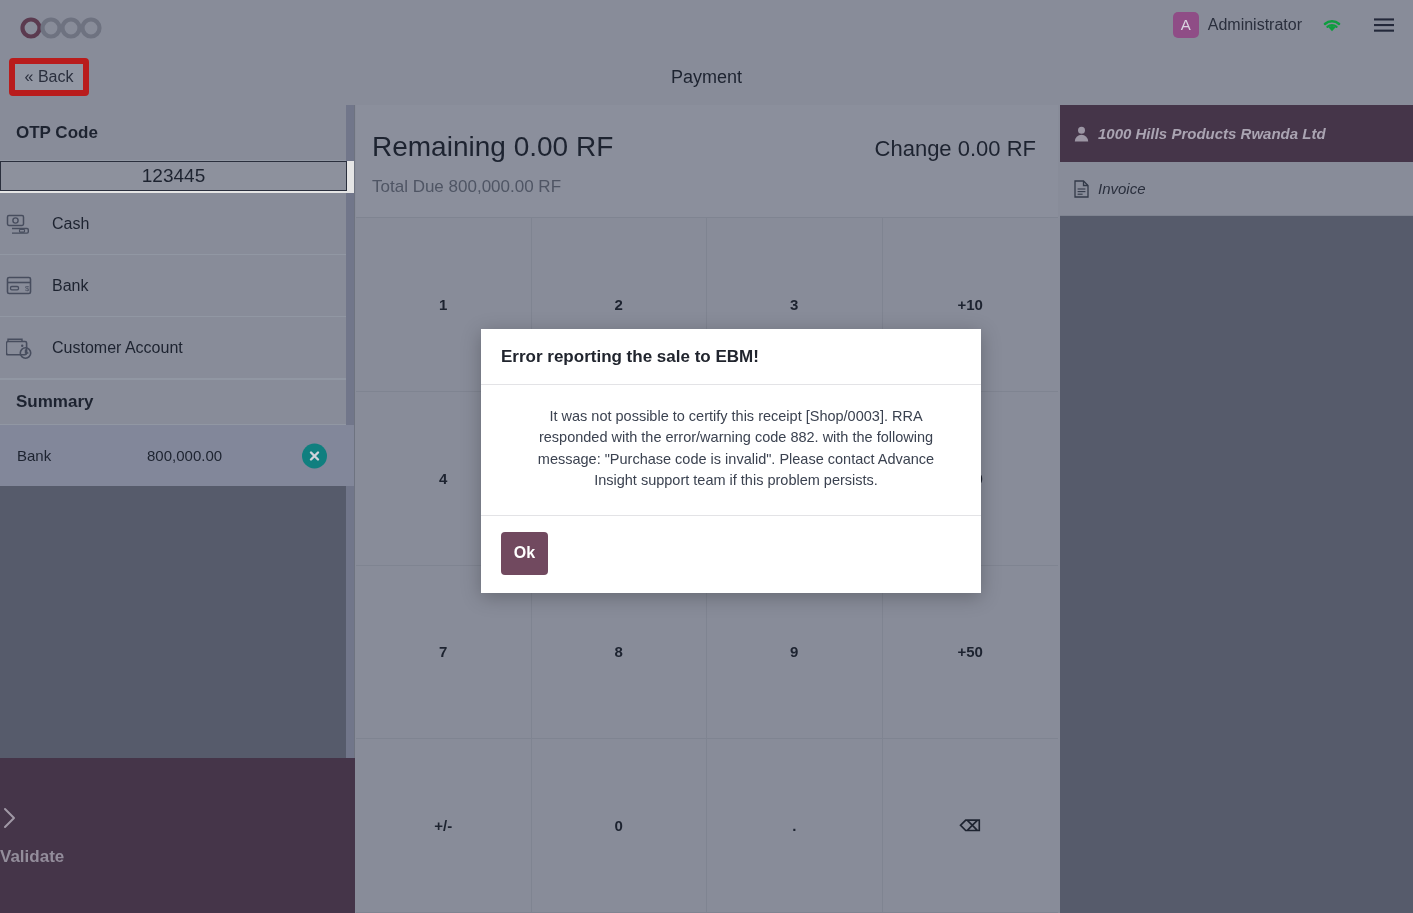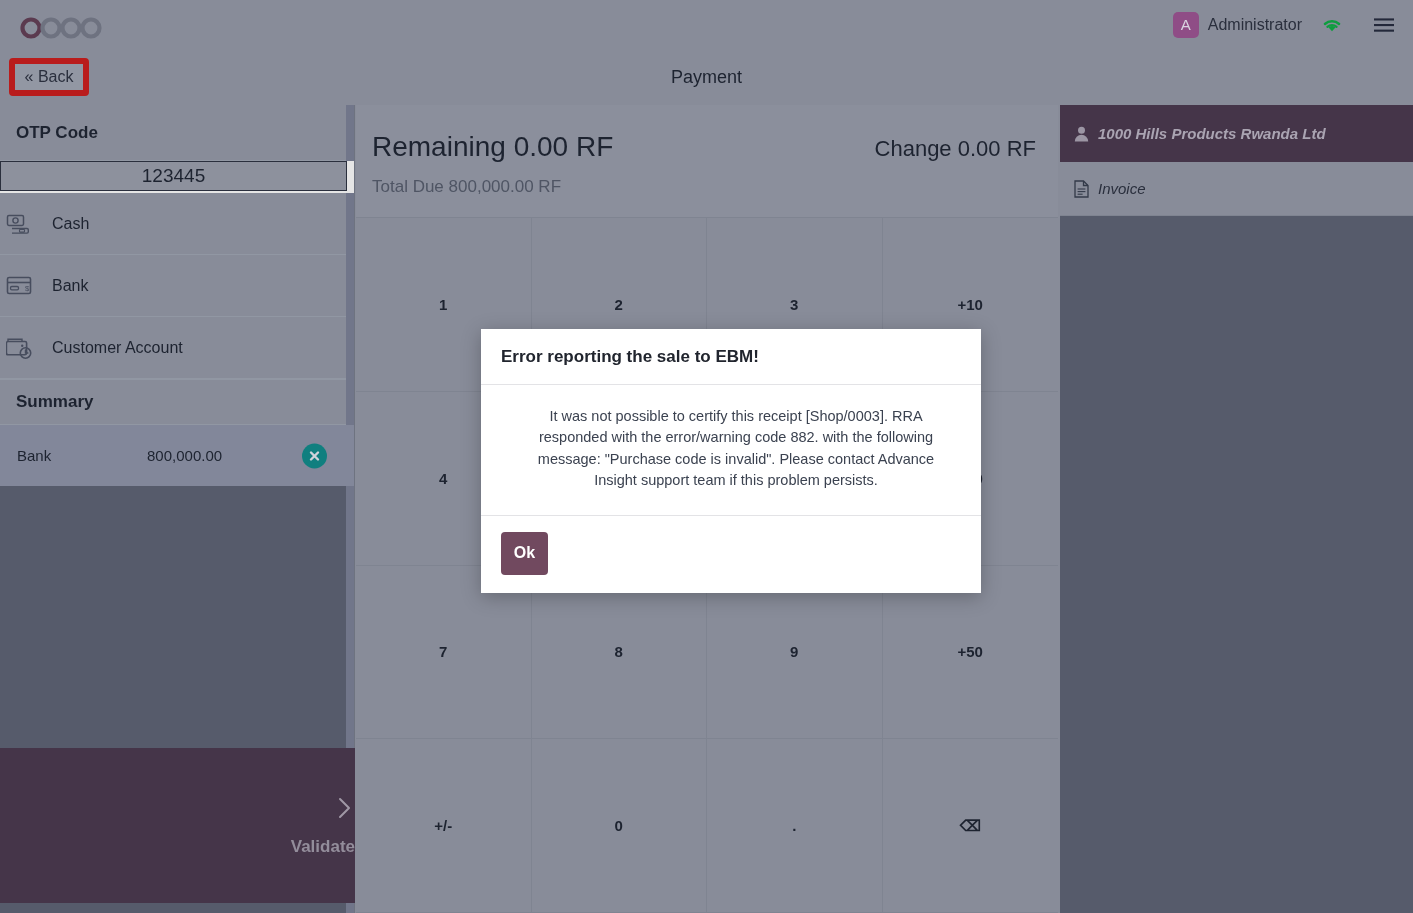--- a/index.html
+++ b/index.html
@@ -160,25 +160,25 @@
     transform: translateY(-50%);
     width: 25px; height: 25px; border-radius: 50%;
     background: #107f7f;
     color: #cfd3da;
     display: flex; align-items: center; justify-content: center;
     font-size: 15px; font-weight: bold;
     cursor: pointer;
   }
 
   .validate-btn {
-    position: absolute; left: 0; bottom: 10px;
+    position: absolute; left: 0; bottom: 0;
     width: 355px; height: 155px;
     background: #453549;
     display: flex; flex-direction: column;
-    align-items: flex-end; justify-content: center;
+    align-items: flex-start; justify-content: center;
     cursor: pointer;
   }
   .validate-chev { color: #a098a6; font-size: 26px; line-height: 1; margin-bottom: 11px; }
   .validate-label { color: #938d9b; font-size: 17px; font-weight: bold; }
 
   
   .center {
     position: absolute; left: 356px; top: 105px;
     width: 702px; height: 808px;
     background: #888c99;

